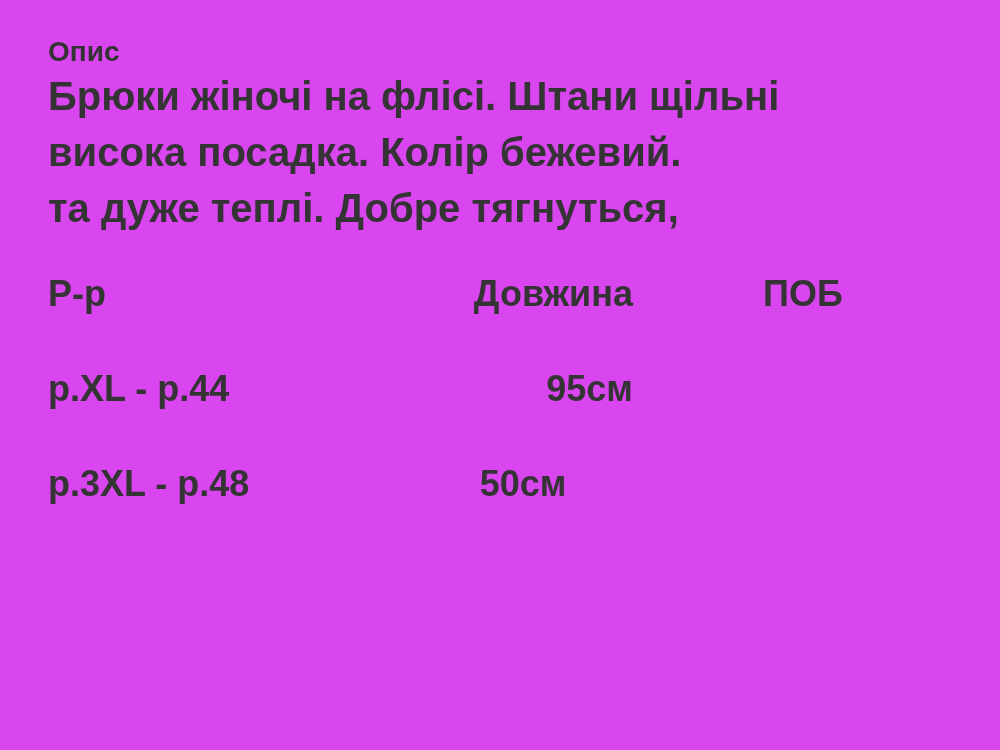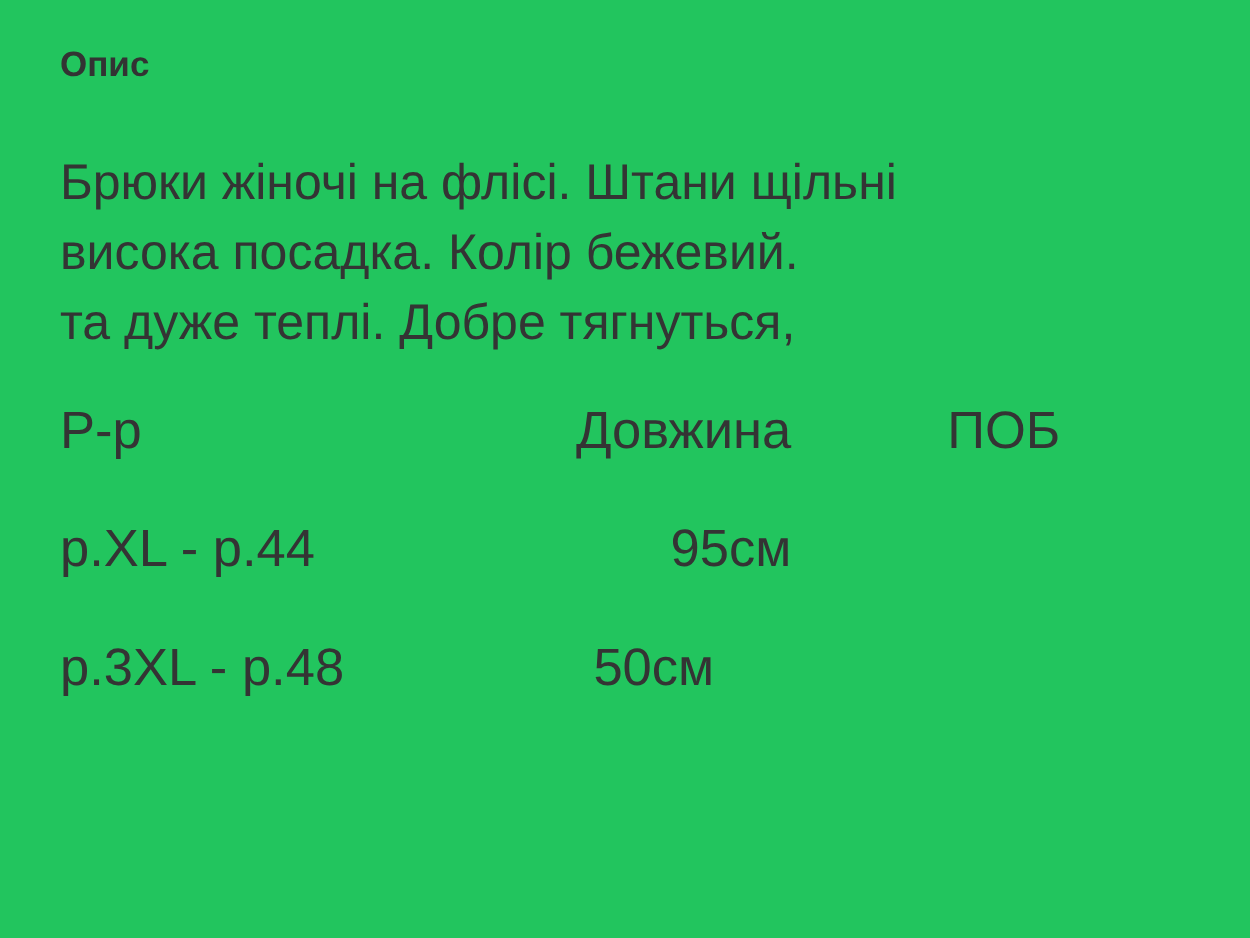--- a/index.html
+++ b/index.html
@@ -4,48 +4,47 @@
 <style>
   html, body {
     margin: 0;
     padding: 0;
     background: #ffffff;
   }
   .page {
     position: relative;
     width: 1000px;
     height: 750px;
-    background: #22c55e;
+    background: #d946ef;
     overflow: hidden;
     font-family: "Liberation Sans", "DejaVu Sans", sans-serif;
     color: #343434;
     box-sizing: border-box;
     padding: 35px 40px 0 48px;
   }
   .section-title {
     font-size: 28px;
     line-height: 33px;
     font-weight: 700;
     color: #333333;
     margin: 0;
   }
   .description {
-    margin-top: 50px;
     font-size: 40px;
     line-height: 56px;
-    font-weight: 400;
+    font-weight: 700;
     letter-spacing: 0px;
   }
   .description .line {
     white-space: nowrap;
   }
   .size-table {
     margin-top: 37px;
-    font-size: 42px;
-    font-weight: 400;
+    font-size: 36px;
+    font-weight: 700;
   }
   .size-row {
     display: flex;
     line-height: 42px;
     margin-bottom: 53px;
     white-space: nowrap;
   }
   .size-row:last-child {
     margin-bottom: 12px;
   }

